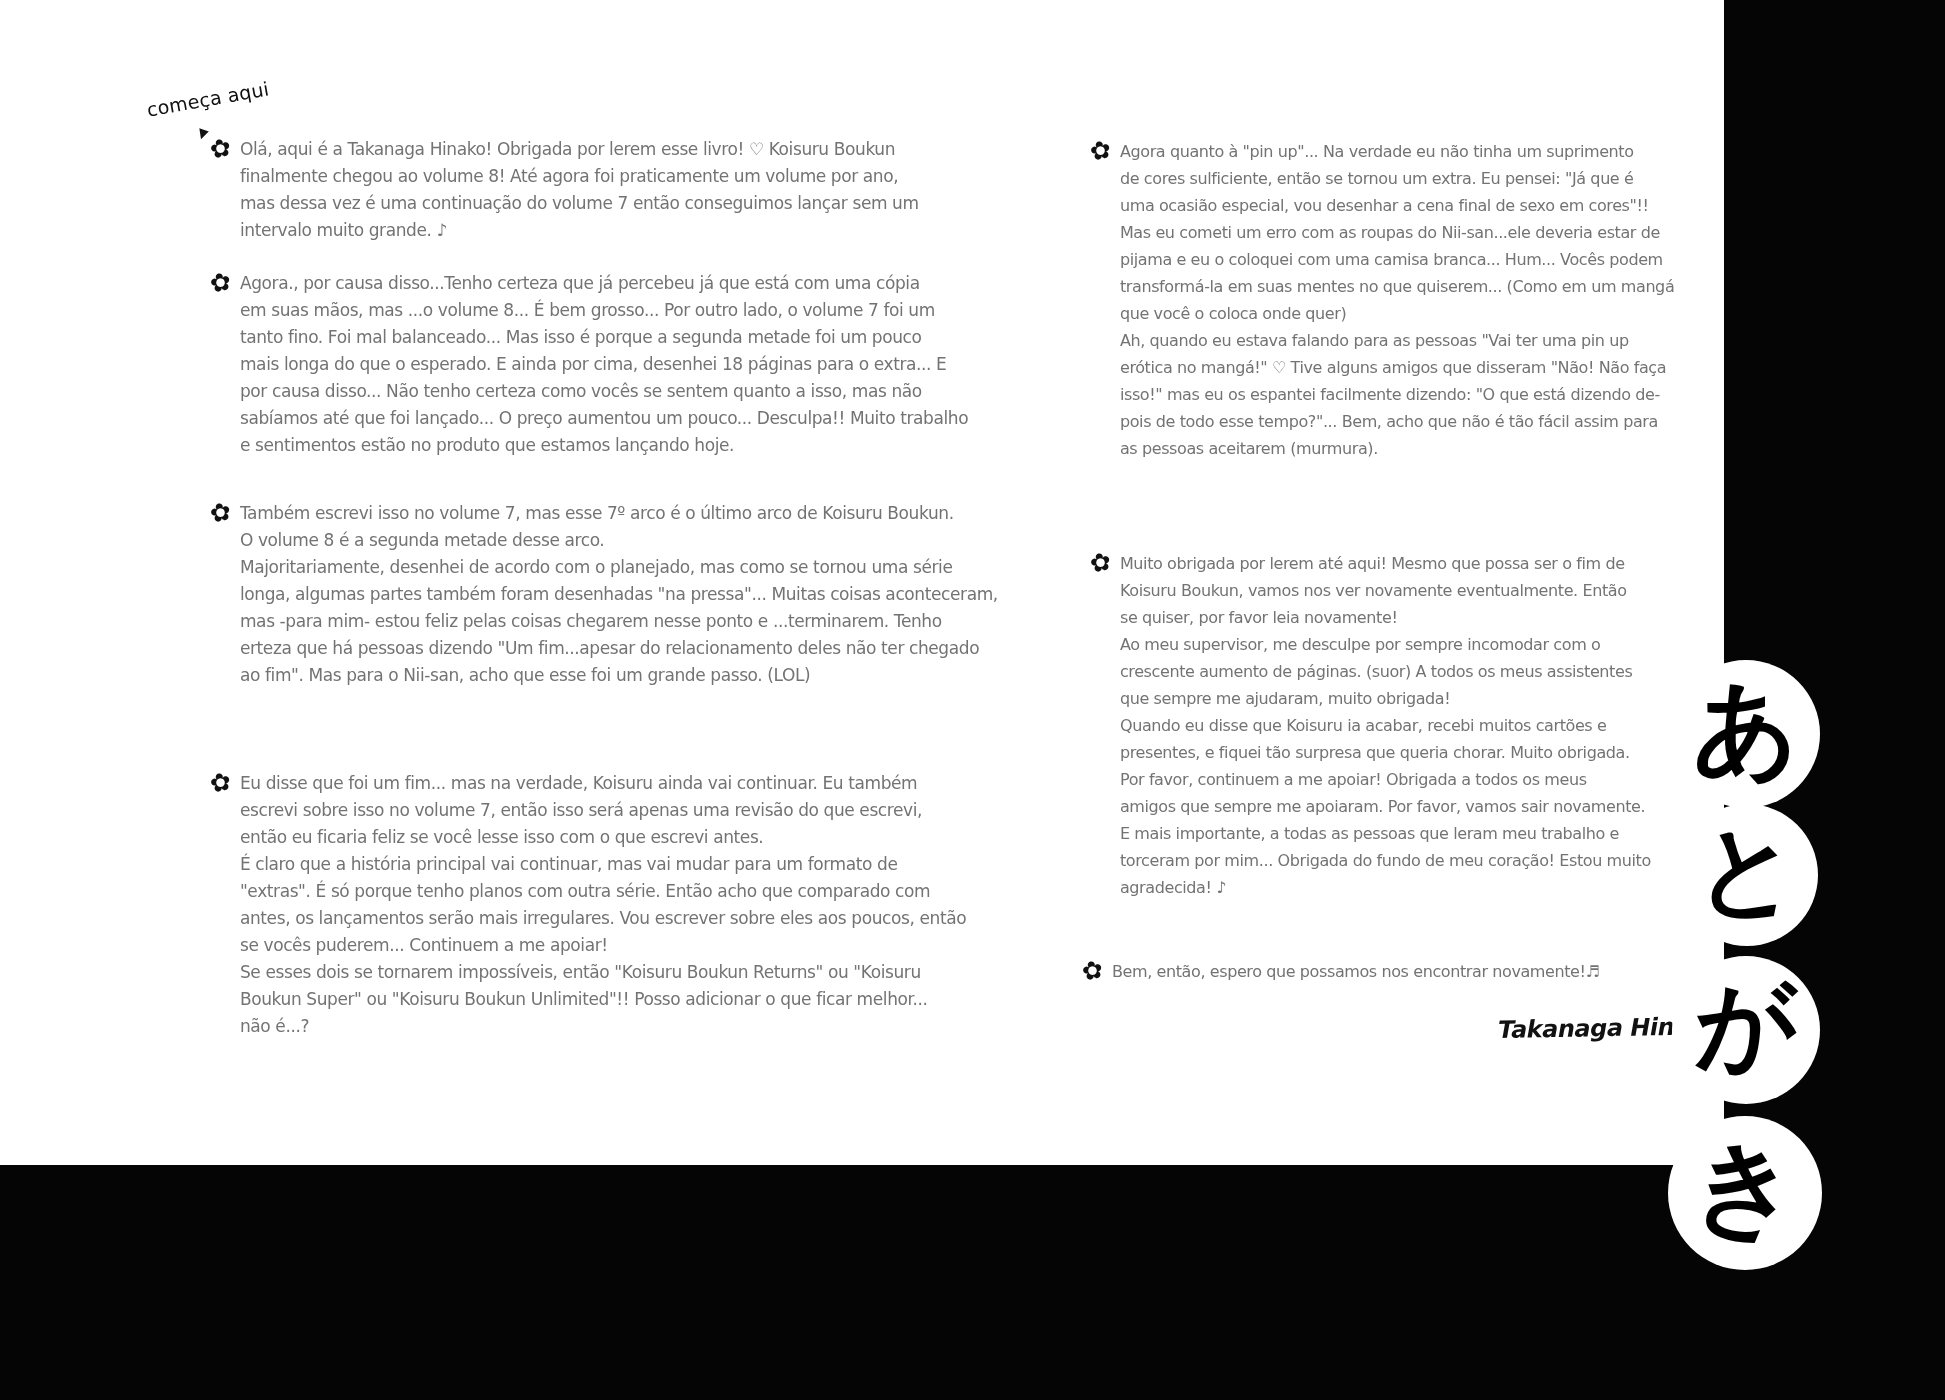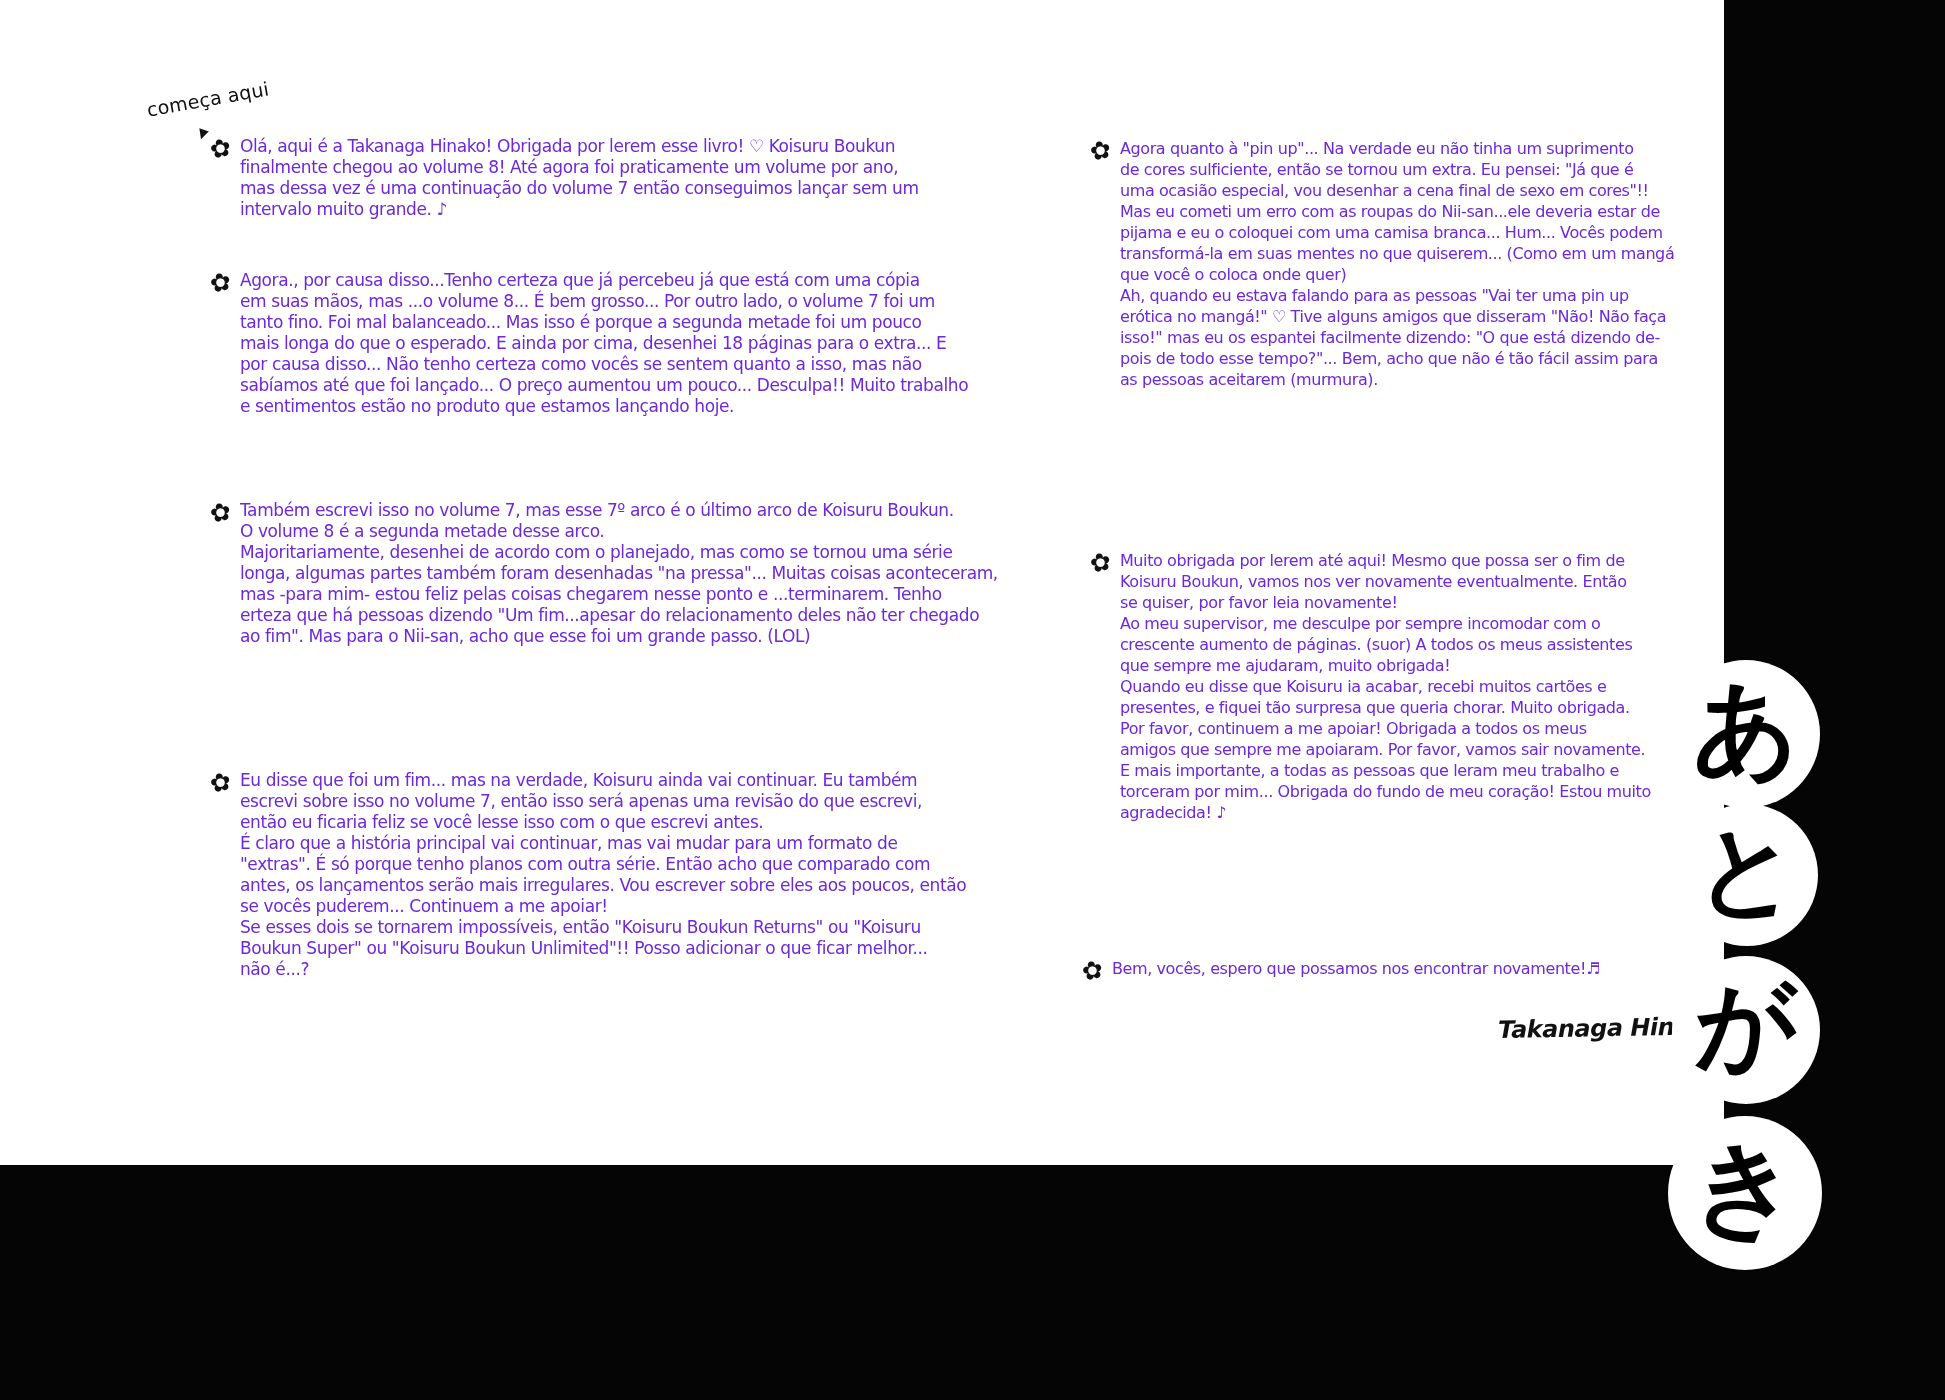--- a/index.html
+++ b/index.html
@@ -7,22 +7,22 @@
     position:relative; width:1945px; height:1400px;
     background:#ffffff; overflow:hidden;
     font-family:"DejaVu Sans", sans-serif; color:#161616;
   }
   .right-bar { position:absolute; left:1724px; top:0; width:221px; height:1400px; background:#050505; }
   .bottom-bar { position:absolute; left:0; top:1165px; width:1945px; height:235px; background:#050505; }
 
   .para { position:absolute; display:flex; align-items:flex-start; gap:9px; }
   .flower { flex:0 0 auto; font-size:25px; line-height:26px; color:#111; transform:rotate(-12deg); }
   .hand {
-    white-space:pre-line; font-size:17px; line-height:21px; letter-spacing:-0.4px;
-    color:#6d28d9;
+    white-space:pre-line; font-size:17px; line-height:27px; letter-spacing:-0.4px;
+    color:#737373;
   }
   .right-col .hand { font-size:16px; letter-spacing:-0.4px; }
 
   .start-note {
     position:absolute; left:146px; top:88px; font-size:19px; letter-spacing:0.2px;
     transform:rotate(-10deg); color:#111;
   }
   .start-arrow { position:absolute; left:198px; top:126px; font-size:13px; transform:rotate(18deg); color:#111; }
 
   .signature {
@@ -131,21 +131,21 @@
 presentes, e fiquei tão surpresa que queria chorar. Muito obrigada.
 Por favor, continuem a me apoiar! Obrigada a todos os meus
 amigos que sempre me apoiaram. Por favor, vamos sair novamente.
 E mais importante, a todas as pessoas que leram meu trabalho e
 torceram por mim... Obrigada do fundo de meu coração! Estou muito
 agradecida! ♪</div>
   </div>
 
   <div class="para right-col" style="left:1082px; top:958px; width:640px;">
     <span class="flower">✿</span>
-    <div class="hand">Bem, vocês, espero que possamos nos encontrar novamente!♬</div>
+    <div class="hand">Bem, então, espero que possamos nos encontrar novamente!♬</div>
   </div>
 
   <div class="signature">Takanaga Hinako</div>
 
   <div class="circle c-a">
       <span>あ</span>
     </div>
   <div class="circle c-to">
       <span>と</span>
     </div>

